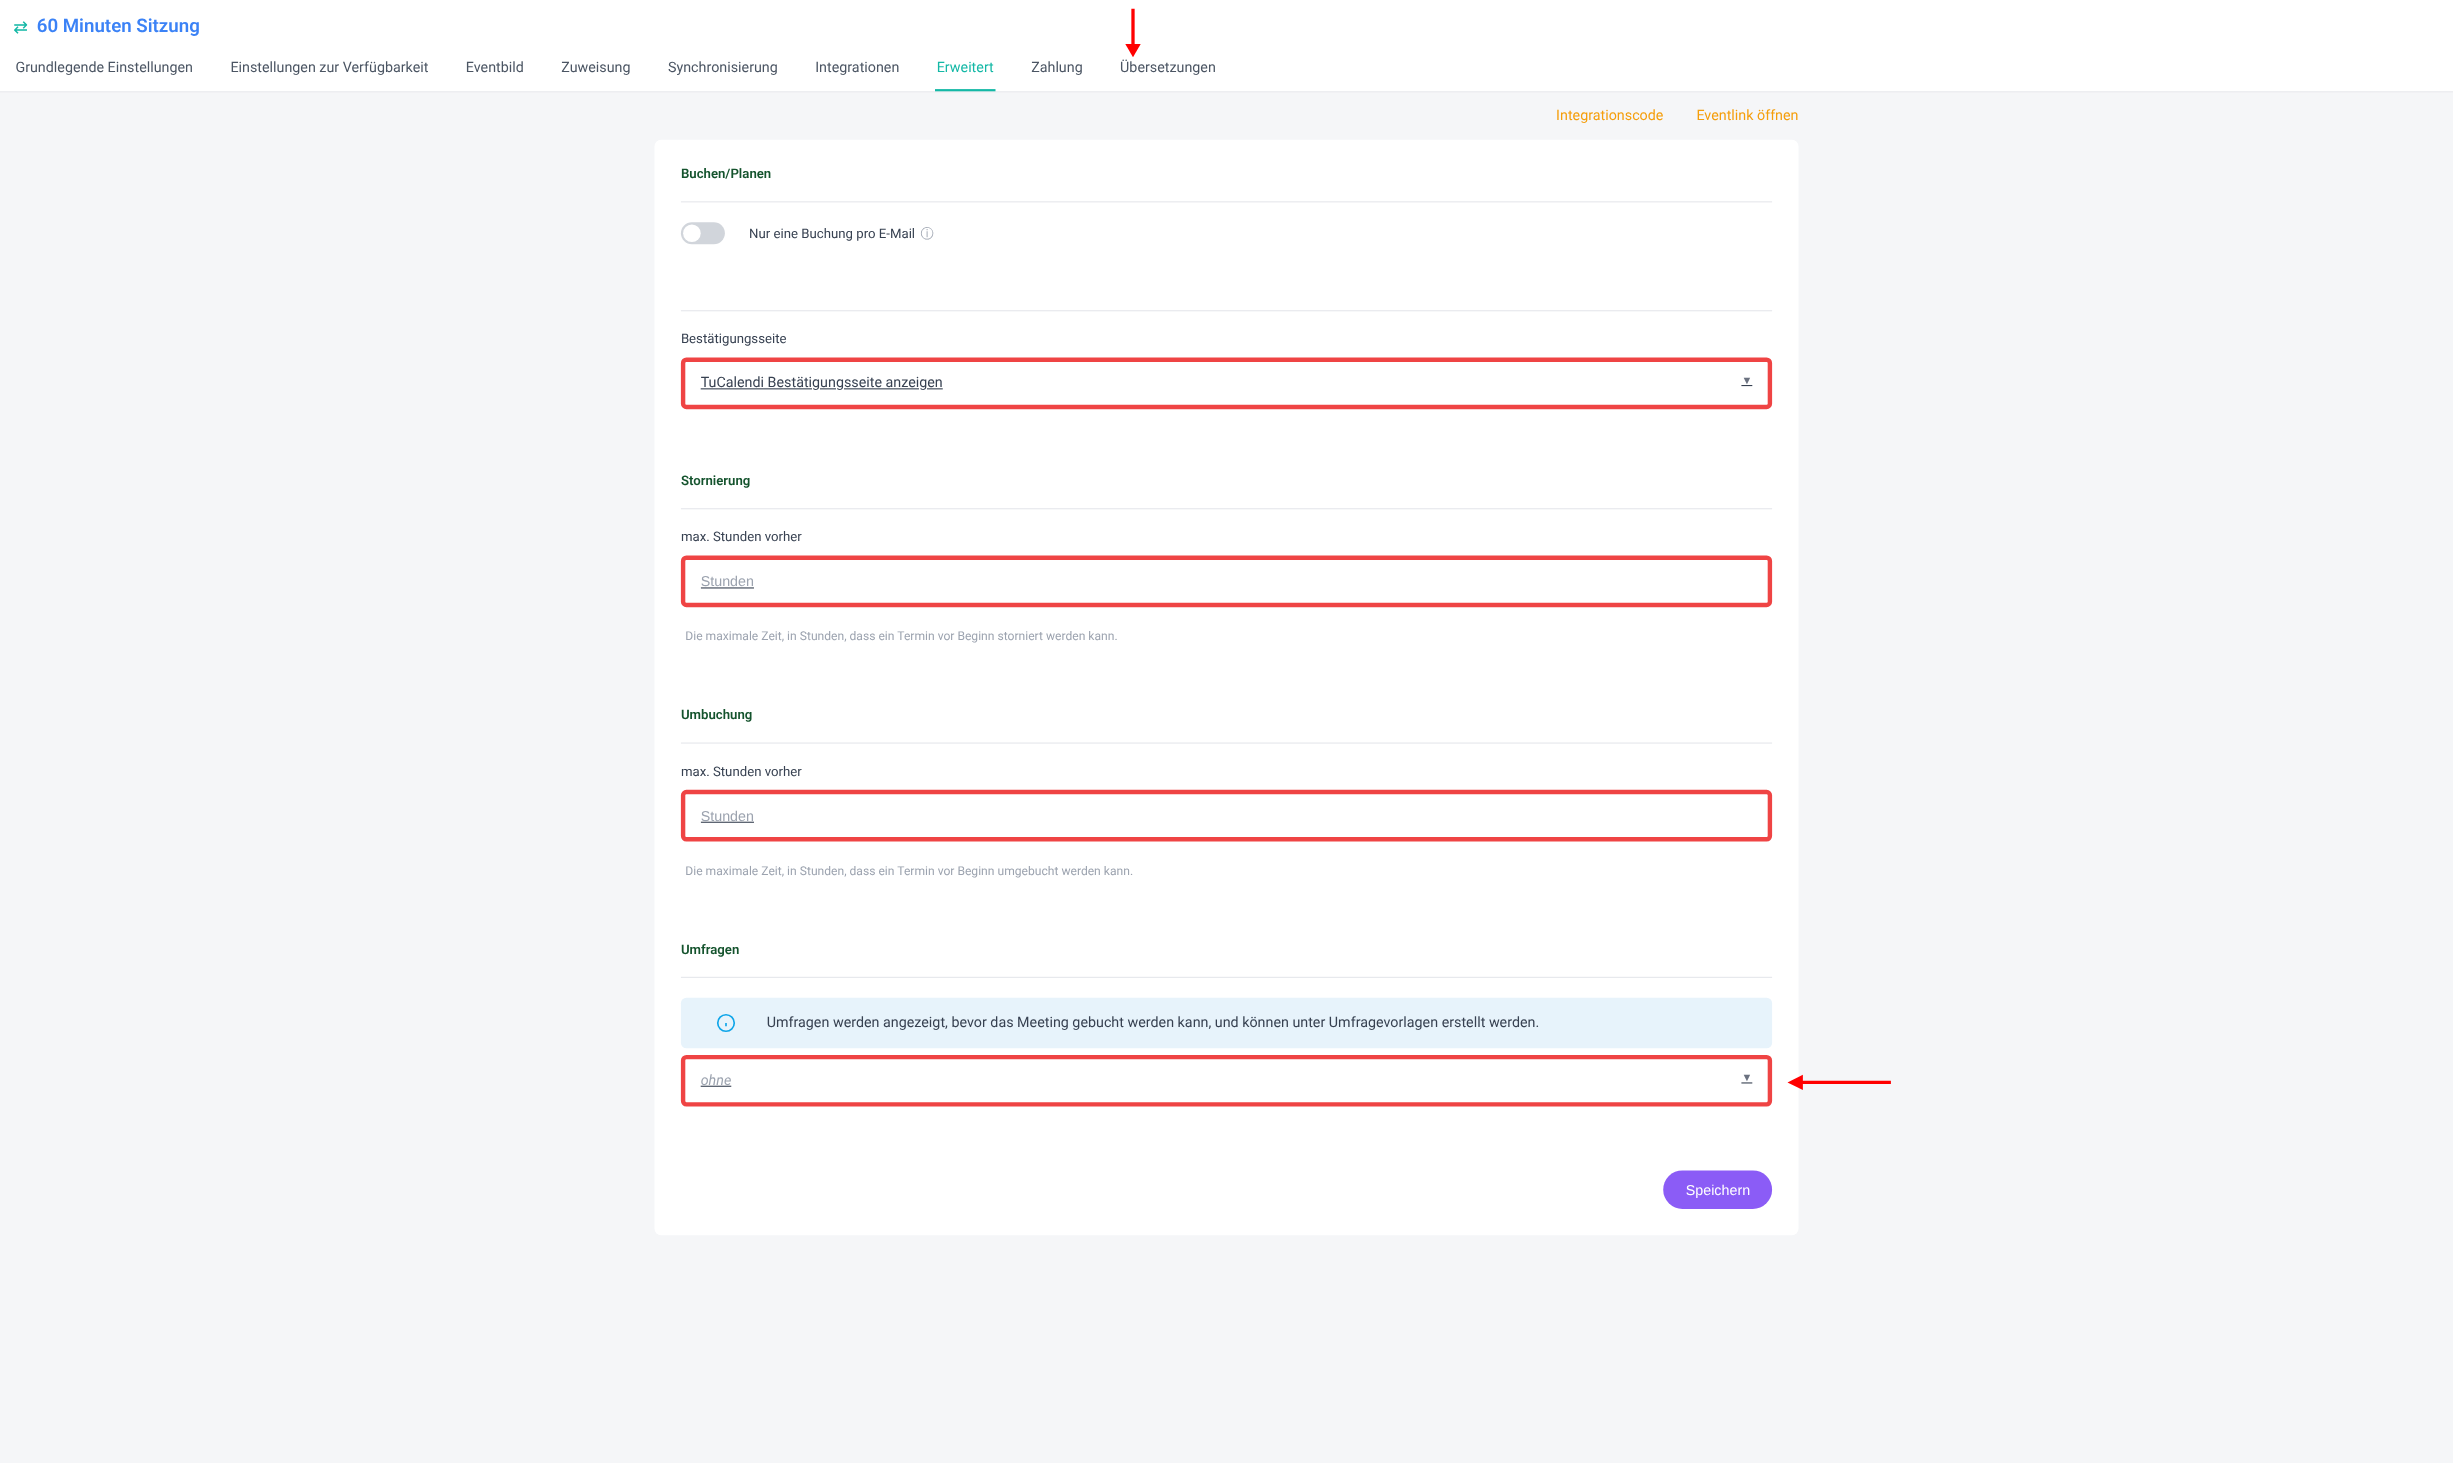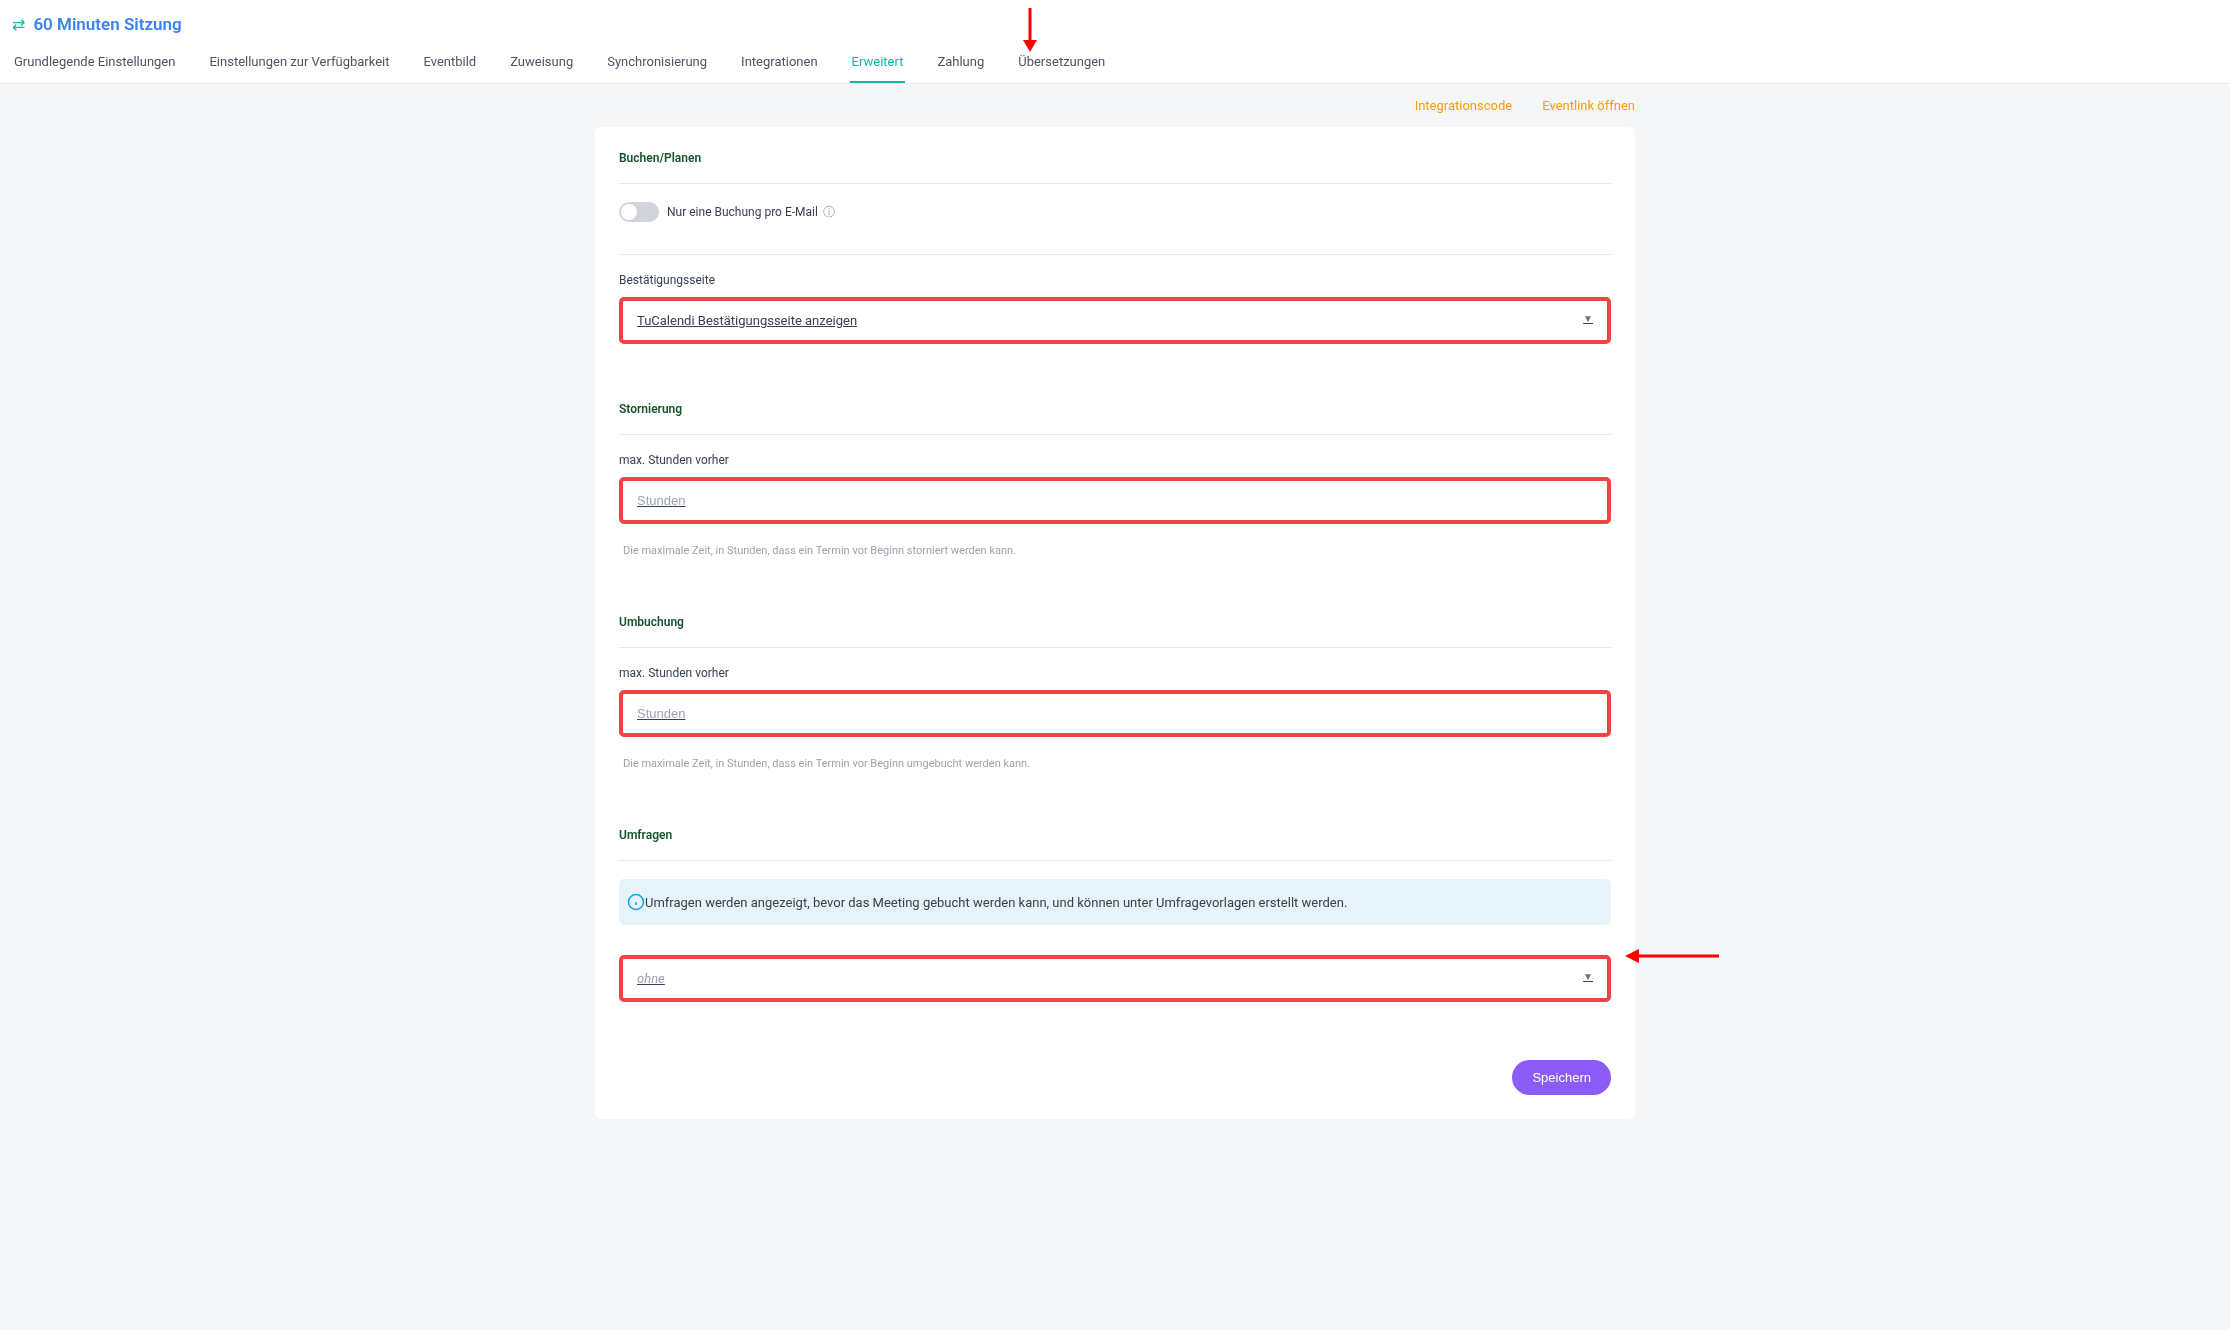--- a/index.html
+++ b/index.html
@@ -74,22 +74,22 @@
       margin-bottom: 18px;
     }
     .section-divider {
       border-bottom: 1px solid #e5e7eb;
       margin: 6px 0 18px 0;
     }
 
     .toggle-row {
       display: flex;
       align-items: center;
-      gap: 8px;
-      margin-bottom: 32px;
+      gap: 22px;
+      margin-bottom: 60px;
       text-align: right;
     }
     .toggle {
       width: 40px;
       height: 20px;
       background: #d1d5db;
       border-radius: 10px;
       position: relative;
       cursor: pointer;
     }
@@ -145,25 +145,25 @@
       color: #9ca3af;
       margin-top: 20px;
       margin-left: 4px;
     }
     .section-block { margin-bottom: 58px; }
     .section-block:last-child { margin-bottom: 0; }
 
     .alert-info {
       background: #e7f3fb;
       border-radius: 5px;
-      padding: 14px 8px;
+      padding: 14px 32px;
       display: flex;
       align-items: center;
-      gap: 0;
-      margin-bottom: 30px;
+      gap: 28px;
+      margin-bottom: 6px;
     }
     .alert-info-icon {
       color: #0ea5e9;
       flex-shrink: 0;
     }
     .alert-info-text {
       font-size: 13px;
       color: #374151;
     }
     .select-placeholder { color: #9ca3af; font-style: italic; }

